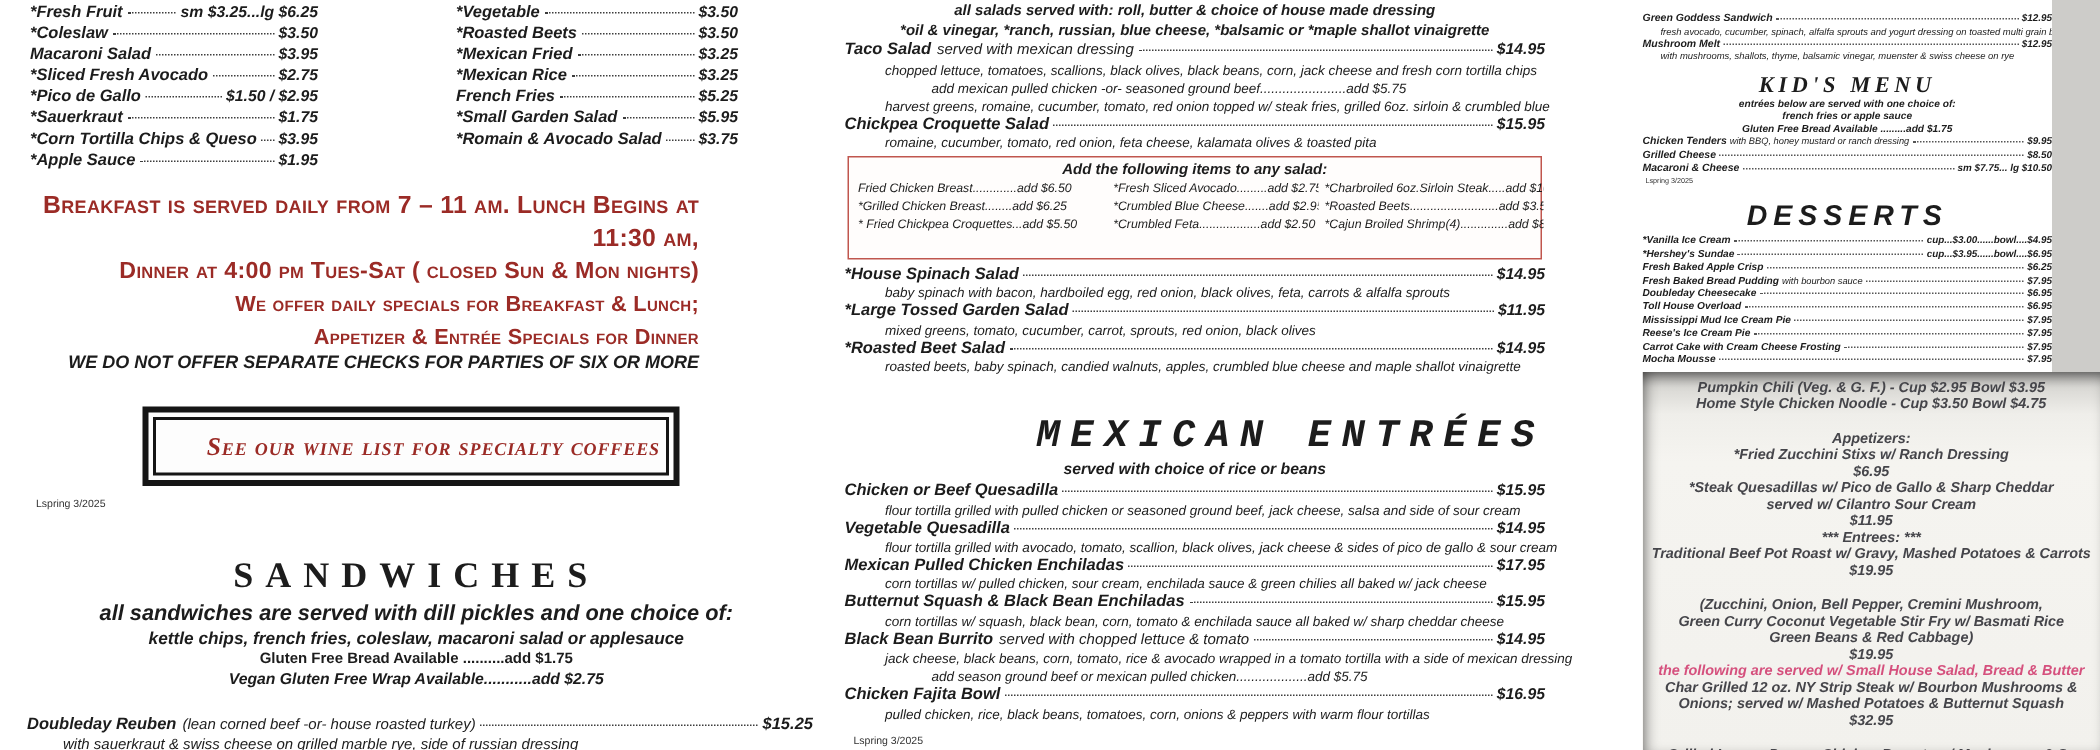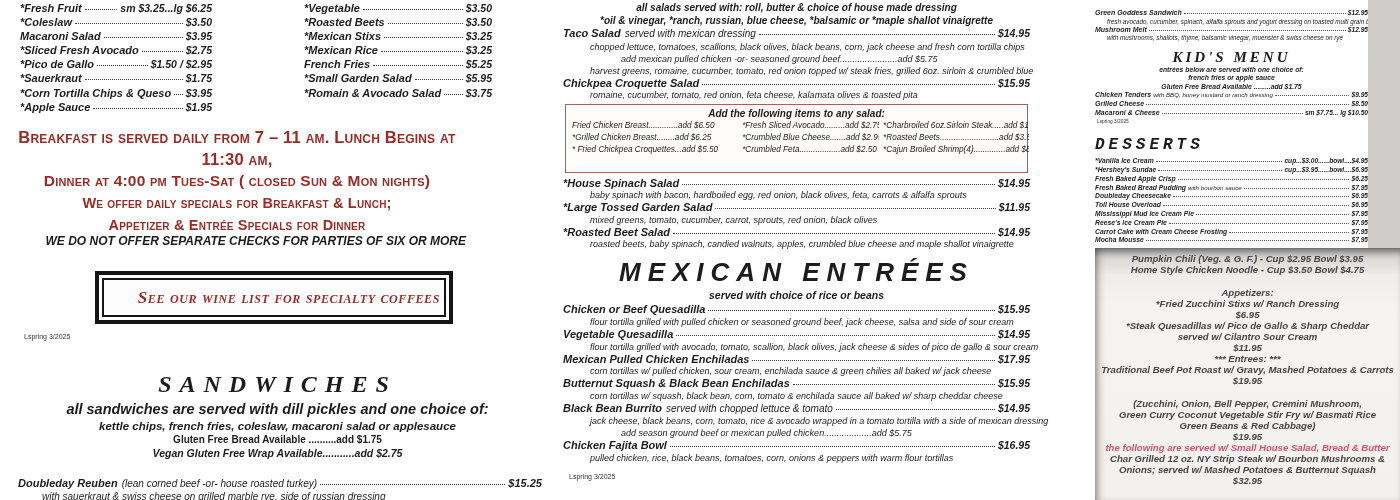--- a/index.html
+++ b/index.html
@@ -22,40 +22,40 @@
   .inl{font-style:italic;margin-left:4px;white-space:nowrap}
   .dots{flex:1;border-bottom:1.6px dotted #3d3d3d;margin:0 3px;transform:translateY(-2px);min-width:6px}
   .pr{font-weight:bold;font-style:italic;white-space:nowrap}
 
   
   #left-sides1{left:20px;top:1px;width:192px}
   #left-sides2{left:304px;top:1px;width:188px}
   .sides .lrow{font-size:11px;line-height:14.1px}
   .sides .pr{font-size:10.5px}
 
-  #hours{left:8px;top:126px;width:458px;text-align:center;color:var(--red);
+  #hours{left:8px;top:126px;width:458px;text-align:right;color:var(--red);
          font-variant:small-caps;font-weight:bold;letter-spacing:.2px}
   #hours .h1{font-size:16.5px;line-height:22px}
   #hours .h2{font-size:15.5px;line-height:22px}
   #hours .h3{font-size:14.5px;line-height:22px}
   #hours .h4{font-size:14.5px;line-height:22px}
 
   #nochecks{left:36px;top:234px;width:430px;text-align:right;
             font-weight:bold;font-style:italic;font-size:12px}
 
   #winebox{left:95px;top:271px;width:344px;border:4px solid #151515;padding:3px;background:#fdfdfd}
   #winebox .in{border:2px solid #151515;text-align:right;padding:8px 4px 7px;
                font-family:"Liberation Serif",serif;font-weight:bold;font-style:italic;
                font-variant:small-caps;color:var(--red);font-size:17px;letter-spacing:.6px}
 
   .vernote{font-size:7px;color:#333}
   #lver{left:24px;top:333px}
 
   #sandw{left:5px;top:369px;width:545px;text-align:center}
-  .sandhead{font-family:"Liberation Serif",serif;font-weight:bold;font-style:italic;
+  .sandhead{font-family:"Liberation Serif",serif;font-weight:bold;
             font-size:24px;letter-spacing:8px;line-height:30px}
   .ss0{font-weight:bold;font-style:italic;font-size:14.5px;line-height:20px}
   .ss1{font-weight:bold;font-style:italic;font-size:11.5px;line-height:14px}
   .ss2{font-weight:bold;font-size:10px;line-height:13px}
   .ss3{font-weight:bold;font-style:italic;font-size:10.5px;line-height:15px}
 
   #reuben{left:18px;top:477px;width:524px}
   #reuben .lrow{font-size:11px;line-height:13px}
   #reuben .inl{font-size:10px}
   #reuben .desc{font-style:italic;font-size:10px;margin-left:24px;line-height:13px;white-space:nowrap}
@@ -66,38 +66,38 @@
   #center .lrow{font-size:11px;line-height:12.6px}
   #center .inl{font-size:10px}
   #center .pr{font-size:10.5px}
   #center .desc{font-style:italic;font-size:9px;line-height:12px;margin-left:27px;white-space:nowrap}
   #center .addline{font-style:italic;font-size:9px;line-height:12px;margin-left:58px}
   .addons{border:1.5px solid var(--boxred);margin:3px 2px 4px;padding:2px 6px 16px;background:#fffdfc}
   .addons .ttl{text-align:center;font-weight:bold;font-style:italic;font-size:10px;line-height:13px}
   .addons .grid{display:grid;grid-template-columns:37% 30.5% 32.5%;column-gap:4px;
                 font-style:italic;font-size:8.2px;line-height:11.8px}
   .addons .cell{white-space:nowrap;overflow:hidden}
-  .mexhead{text-align:center;font-family:Liberation Sans, sans-serif;font-weight:bold;font-style:italic;
-           font-size:26px;letter-spacing:7px;line-height:32px;margin-top:6px}
+  .mexhead{text-align:right;font-family:Liberation Mono, monospace;font-weight:bold;font-style:italic;
+           font-size:26px;letter-spacing:7px;line-height:32px;margin-top:24px}
   .mexsub{text-align:center;font-weight:bold;font-style:italic;font-size:10.5px;line-height:15px}
   #cver{margin-top:9px;margin-left:6px}
 
   
   #rt{left:1095px;top:0;width:273px;padding-top:9px;background:#fff}
   #rt .lrow{font-size:7px;line-height:8.6px}
   #rt .inl{font-size:6.2px;margin-left:2px}
   #rt .pr{font-size:6.6px}
   #rt .dots{border-bottom:1px dotted #555;margin:0 2px;transform:translateY(-1px)}
   #rt .desc{font-style:italic;font-size:6.3px;line-height:8.2px;margin-left:12px;white-space:nowrap;overflow:hidden}
   .kidshead{text-align:center;font-family:"Liberation Serif",serif;font-weight:bold;font-style:italic;
             font-size:15px;letter-spacing:3px;line-height:18px;margin-top:5px}
   .kidssub{text-align:center;font-weight:bold;font-style:italic;font-size:6.8px;line-height:8.6px}
   .rt-note{font-size:4.8px;color:#333;margin:2px 0 0 2px}
-  .desshead{text-align:left;font-family:Liberation Mono, monospace;font-weight:bold;font-style:italic;
-            font-size:16px;letter-spacing:4px;line-height:18px;margin-top:12px;margin-bottom:3px}
+  .desshead{text-align:center;font-family:Liberation Sans, sans-serif;font-weight:bold;font-style:italic;
+            font-size:19px;letter-spacing:4px;line-height:18px;margin-top:12px;margin-bottom:3px}
   #rt .dess .lrow{font-size:6.8px;line-height:8.8px}
   .bevhead{text-align:center;font-family:"Liberation Serif",serif;font-weight:bold;font-style:italic;
            font-size:15px;letter-spacing:3px;line-height:18px;margin-top:9px}
   .bevsub{text-align:center;font-weight:bold;font-style:italic;font-size:6px;line-height:8px}
   #rt-edge{left:1368px;top:0;width:32px;height:250px;background:#cdccc9}
 
   
   #rb{left:1095px;top:248px;width:305px;height:252px;overflow:hidden;
       background:linear-gradient(180deg,#b4b3b1 0px,#d9d8d4 10px,#efeeea 28px,#f5f4f0 60px,#f2f1ed 100%);
       box-shadow:inset 7px 0 9px -5px rgba(0,0,0,.45), inset 0 7px 9px -5px rgba(0,0,0,.5);
@@ -170,21 +170,21 @@
       <span class="pr">$3.50</span>
     </div>
 
     <div class="lrow">
       <span class="nm">*Roasted Beets</span>
       <span class="dots"></span>
       <span class="pr">$3.50</span>
     </div>
 
     <div class="lrow">
-      <span class="nm">*Mexican Stixs</span>
+      <span class="nm">*Mexican Fried</span>
       <span class="dots"></span>
       <span class="pr">$3.25</span>
     </div>
 
     <div class="lrow">
       <span class="nm">*Mexican Rice</span>
       <span class="dots"></span>
       <span class="pr">$3.25</span>
     </div>
 

